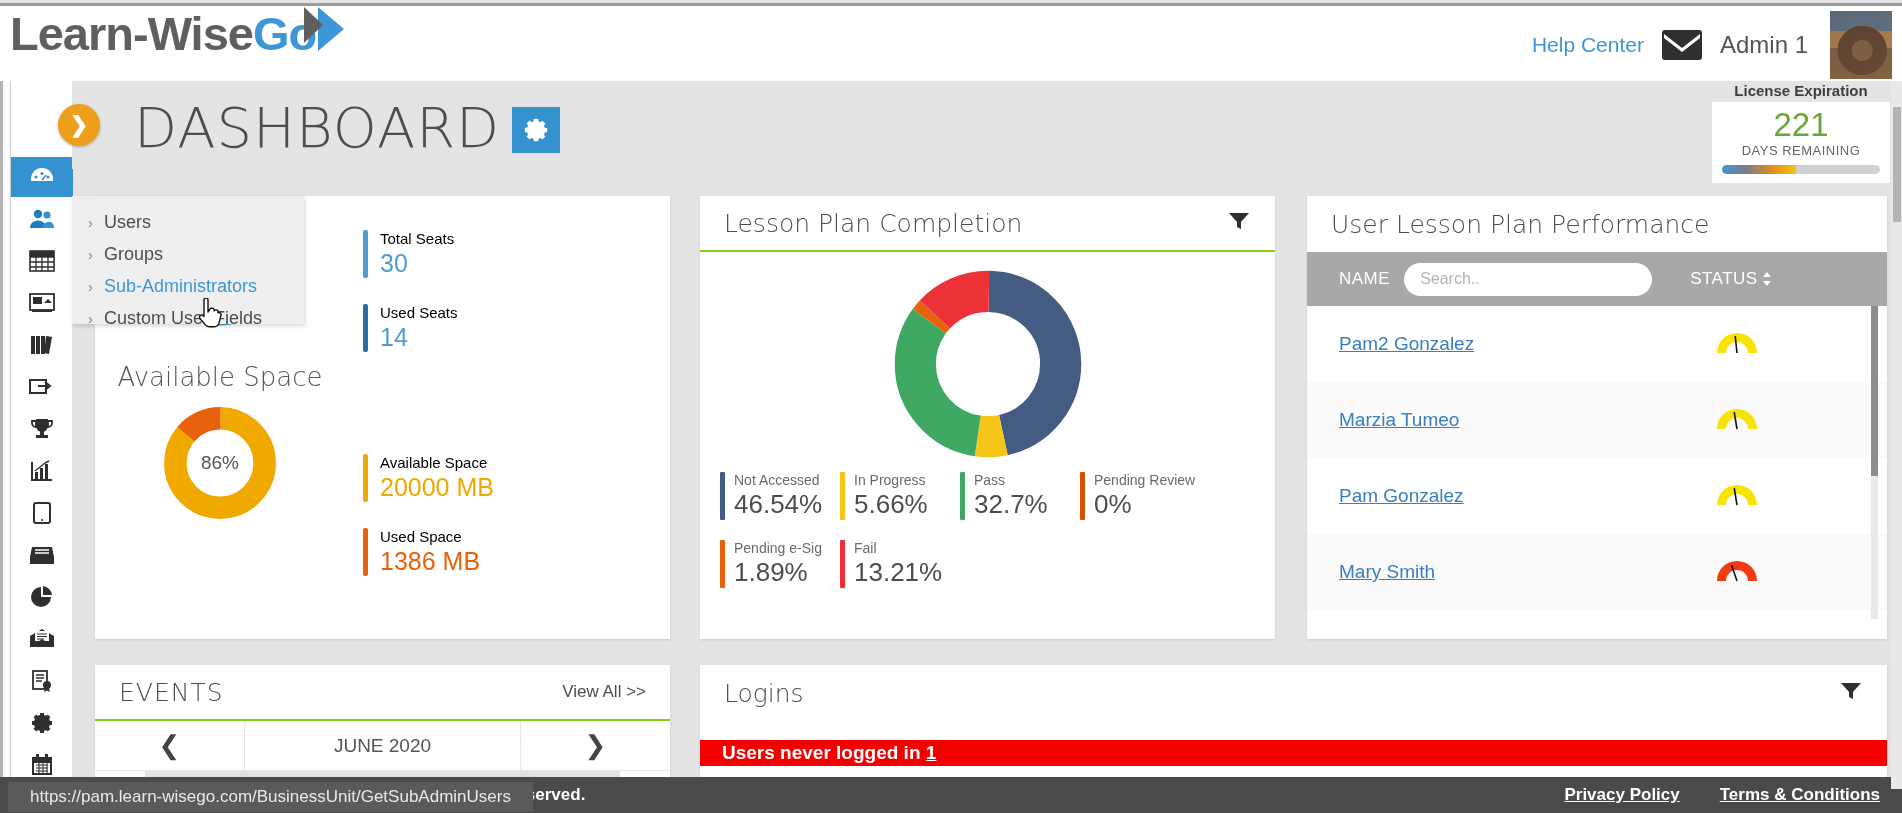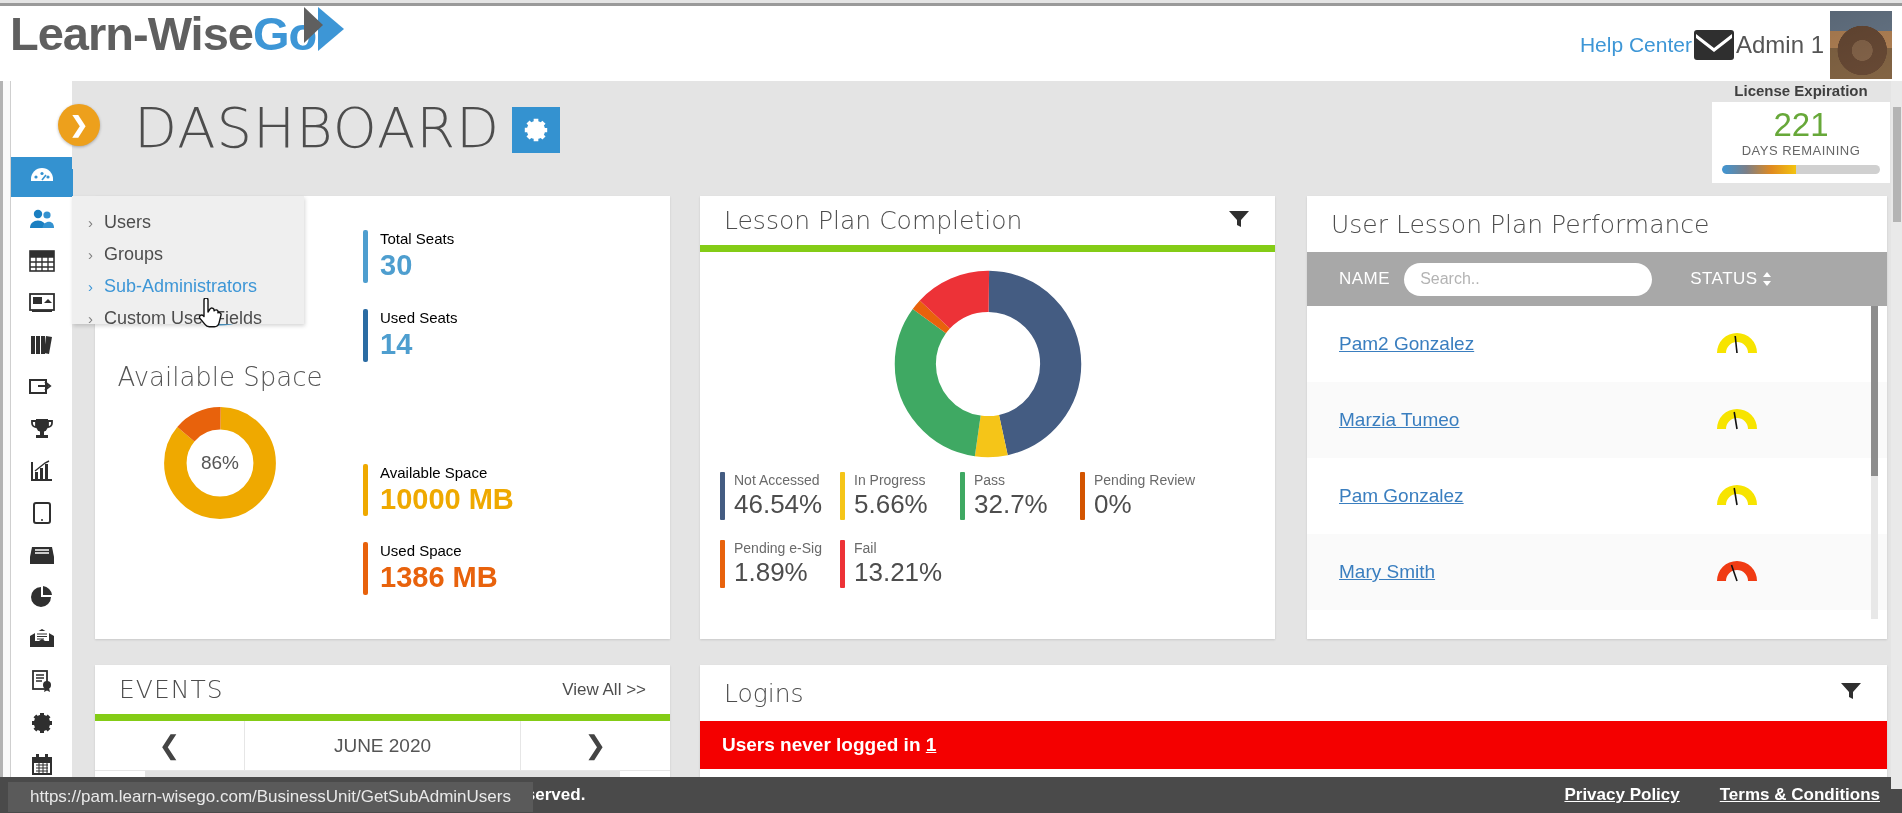--- a/index.html
+++ b/index.html
@@ -23,21 +23,21 @@
   .logo-chev {
     display: inline-block; width: 0; height: 0; vertical-align: middle;
     border-top: 22px solid transparent; border-bottom: 22px solid transparent;
     border-left: 26px solid #3d96d6; margin-left: 2px; position: relative; top: -3px;
   }
   .logo-chev2 {
     display: inline-block; width: 0; height: 0; vertical-align: middle;
     border-top: 18px solid transparent; border-bottom: 18px solid transparent;
     border-left: 19px solid #5f5f5f; margin-left: -40px; position: relative; top: -3px;
   }
-  .topright { position: absolute; right: 10px; top: 0; height: 78px; display: flex; align-items: center; gap: 2px; text-align: center; }
+  .topright { position: absolute; right: 10px; top: 0; height: 78px; display: flex; align-items: center; gap: 18px; text-align: center; }
   .help-link { color: #3d96d6; font-size: 21px; text-decoration: none; }
   .mail-icon { width: 40px; height: 30px; display: block; }
   .admin-name { font-size: 24px; color: #555; }
   .avatar {
     width: 62px; height: 68px; margin-left: 4px;
     background:
       linear-gradient(160deg, rgba(0,0,0,.18), rgba(0,0,0,.05)),
       radial-gradient(circle at 52% 58%, #8c6a4e 0 20%, #6e4e38 21% 48%, rgba(0,0,0,0) 49%),
       linear-gradient(#6d7d8f 0 30%, #bd8a5a 30% 55%, #8a6a48 55% 100%);
     background-blend-mode: normal;
@@ -79,39 +79,39 @@
   .license { position: absolute; right: 12px; top: 82px; width: 178px; }
   .license-label { font-size: 15px; color: #3f3f3f; text-align: center; font-weight: 600; margin-bottom: 3px; }
   .license-box { background: #fff; padding: 6px 10px 9px; }
   .license-days { font-size: 33px; color: #67a839; text-align: center; line-height: 1; font-weight: 300; }
   .license-sub { font-size: 13px; color: #666; text-align: center; letter-spacing: .5px; margin-top: 2px; }
   .license-bar { margin-top: 7px; height: 9px; border-radius: 5px; background: #d0d0d0; overflow: hidden; }
   .license-fill { height: 100%; width: 47%; background: linear-gradient(90deg,#3d96d6,#7c7f87,#e08a20,#f3c310); border-radius: 5px 0 0 5px; }
 
   
   .card { position: absolute; background: #fff; box-shadow: 0 1px 2px rgba(0,0,0,.12); }
-  .card-head { height: 56px; display: flex; align-items: center; padding: 0 24px; border-bottom: 7px solid #84cc16; }
+  .card-head { height: 56px; display: flex; align-items: center; padding: 0 24px; border-bottom: 2px solid #84cc16; }
   .card-title { font-size: 25px; font-weight: 300; color: #4d4d4d; font-family: "DejaVu Sans", sans-serif; }
   .card-head .spacer { flex: 1; }
 
   
   #card-seats { left: 95px; top: 196px; width: 575px; height: 443px; }
   .seats-body { display: flex; height: 100%; }
   .donut-col { width: 250px; padding-top: 16px; display: flex; flex-direction: column; align-items: center; }
   .donut-wrap { position: relative; width: 118px; height: 118px; }
   .donut-center {
     position: absolute; inset: 0; display: flex; align-items: center; justify-content: center;
     font-size: 19px; color: #555;
   }
   .space-title { font-size: 26px; font-weight: 300; color: #555; margin: 32px 0 12px; font-family: "DejaVu Sans", sans-serif; }
   .stats-col { flex: 1; padding: 34px 0 0 18px; }
   .stat { display: flex; margin-bottom: 26px; }
   .stat-bar { width: 5px; border-radius: 2px; margin-right: 12px; }
   .stat-label { font-size: 15px; color: #000000; line-height: 1.2; }
-  .stat-value { font-size: 29px; font-weight: 700; line-height: 1.2; }
+  .stat-value { font-size: 25px; font-weight: 400; line-height: 1.2; }
 
   
   #card-lpc { left: 700px; top: 196px; width: 575px; height: 443px; }
   .lpc-chart { display: flex; justify-content: center; margin-top: 16px; }
   .legend-grid { padding: 12px 18px 0 20px; }
   .legend-row { display: flex; margin-bottom: 20px; }
   .legend-item { display: flex; width: 120px; }
   .legend-bar { width: 5px; margin-right: 9px; border-radius: 1px; }
   .legend-name { font-size: 14px; color: #6a6a6a; line-height: 1.2; white-space: nowrap; }
   .legend-val { font-size: 26px; font-weight: 300; color: #4d4d4d; line-height: 1.2; }
@@ -143,21 +143,21 @@
   .cal-nav { display: flex; height: 50px; border-bottom: 1px solid #e6e6e6; }
   .cal-btn { width: 150px; display: flex; align-items: center; justify-content: center; font-size: 26px; color: #444; border-right: 1px solid #e6e6e6; }
   .cal-btn:last-child { border-right: none; border-left: 1px solid #e6e6e6; }
   .cal-month { flex: 1; display: flex; align-items: center; justify-content: center; font-size: 19px; color: #555; }
   .cal-days { height: 34px; background: #e2e2e2; margin: 0 50px; display: flex; }
   .cal-day { flex: 1; text-align: center; font-size: 15px; color: #555; padding-top: 7px; }
 
   
   #card-logins { left: 700px; top: 665px; width: 1187px; height: 148px; }
   .logins-head { height: 56px; display: flex; align-items: center; padding: 0 24px; }
-  .login-alert { background: #f40000; height: 48px; display: flex; align-items: center; padding-left: 22px; }
+  .login-alert { background: #f40000; height: 26px; display: flex; align-items: center; padding-left: 22px; margin-top: 19px; }
   .login-alert-text { color: #fff; font-size: 19px; font-weight: 600; }
   .login-alert-text u { text-decoration: underline; }
   .logins-rest { height: 22px; background: #fff; padding-left: 22px; font-size: 17px; color: #555; overflow: hidden; }
 
   
   .flyout {
     position: absolute; left: 72px; top: 196px; width: 232px; height: 128px;
     background: #efefef; box-shadow: 1px 2px 4px rgba(0,0,0,.16); z-index: 50;
     padding: 10px 0 0 0;
   }
@@ -405,21 +405,21 @@
             <div class="stat-value" style="color:#4e9ecf">14</div>
           </div>
         </div>
 
         <div style="height:76px"></div>
 
         <div class="stat">
           <div class="stat-bar" style="background:#efa900"></div>
           <div>
             <div class="stat-label">Available Space</div>
-            <div class="stat-value" style="color:#efa900">10000 MB</div>
+            <div class="stat-value" style="color:#efa900">20000 MB</div>
           </div>
         </div>
         <div class="stat">
           <div class="stat-bar" style="background:#e8620c"></div>
           <div>
             <div class="stat-label">Used Space</div>
             <div class="stat-value" style="color:#e8620c">1386 MB</div>
           </div>
         </div>
       </div>

